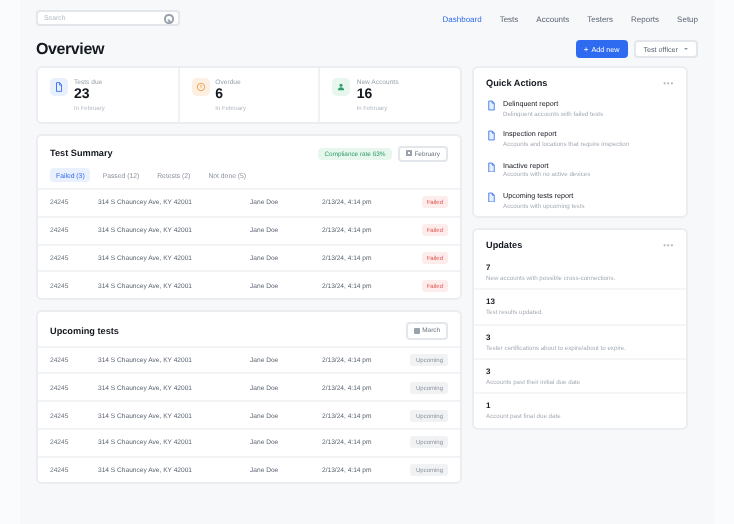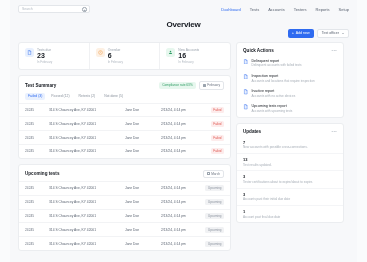--- a/index.html
+++ b/index.html
@@ -27,21 +27,21 @@
   }
   .search .mag::after {
     content:""; position:absolute; left:2.4px; top:2.5px; width:1.5px; height:0.5px;
     background:#9aa3ad; transform:rotate(45deg);
   }
   .nav { margin-left:auto; display:flex; gap:9px; align-items:center; }
   .nav a { font-size:4px; color:#5b6472; text-decoration:none; }
   .nav a.active { color:#2f6bf0; }
 
   
-  .titlerow { display:flex; align-items:center; padding:2px 8px 4px 8px;flex-direction:column; }
+  .titlerow { display:flex; align-items:center; padding:2px 8px 4px 8px; }
   .h1 { font-size:8px; font-weight:bold; color:#14181f; letter-spacing:-0.2px; }
   .actions { margin-left:auto; display:flex; gap:3px; align-items:center; }
   .btn-primary {
     background:#2f6bf0; color:#fff; border-radius:2px; height:8.5px;
     display:flex; align-items:center; gap:1.5px; padding:0 4px; font-size:3.6px;
   }
   .btn-primary .plus { font-size:4px; line-height:1; }
   .btn-ghost {
     background:#fff; border:0.5px solid #e3e6ea; border-radius:2px; height:8.5px;
     display:flex; align-items:center; gap:3px; padding:0 4px;

